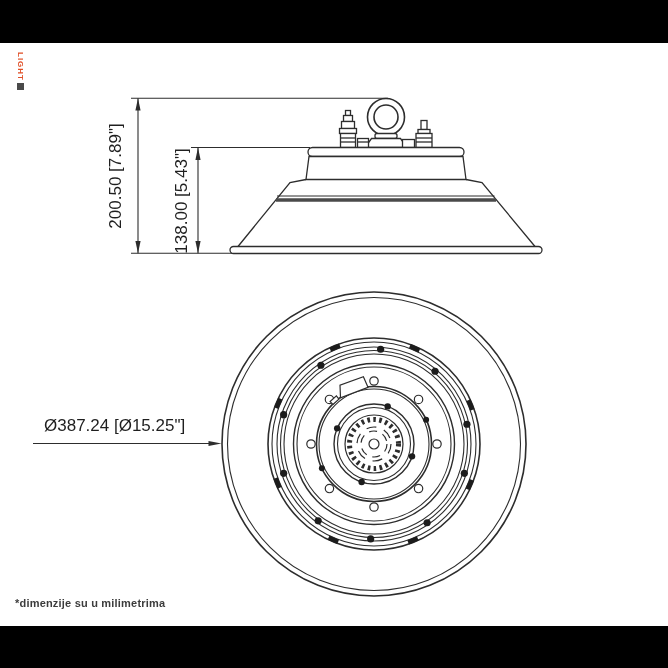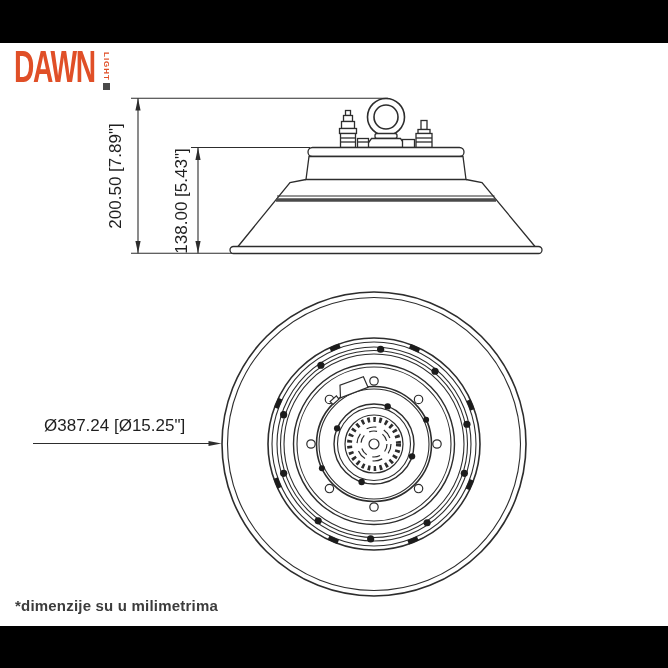--- a/index.html
+++ b/index.html
@@ -19,33 +19,32 @@
   }
   .logo-side{display:flex;flex-direction:column;align-items:center;margin-left:2px;margin-top:3px;}
   .logo-light{
     writing-mode:vertical-rl;color:#E04F27;font-weight:700;font-size:8px;
     letter-spacing:1px;line-height:8px;
   }
   .logo-square{width:7px;height:7px;background:#4a4a4a;margin-top:2px;}
   .drawing{position:absolute;left:0;top:0;z-index:1;}
   .dim-label{font-family:"Liberation Sans",sans-serif;fill:#1f1f1f;font-size:17px;}
   .footer-note{
-    position:absolute;left:15px;top:597px;font-weight:700;font-size:15px;
+    position:absolute;left:15px;top:597px;font-weight:700;font-size:11px;
     color:#3c3c3c;letter-spacing:0.2px;z-index:3;text-align:right;
   }
 </style>
 </head>
 <body>
 
 <div class="page">
 
   <div class="bar bar-top"></div>
 
   <div class="logo">
-    <span class="logo-main-wrap"><span class="logo-main">DAWN</span></span>
     <span class="logo-side">
       <span class="logo-light">LIGHT</span>
       <span class="logo-square"></span>
     </span>
   </div>
 
   <svg class="drawing" width="668" height="668" viewBox="0 0 668 668">
 
     <g stroke="#2d2d2d" fill="none" stroke-width="1.3">
 

